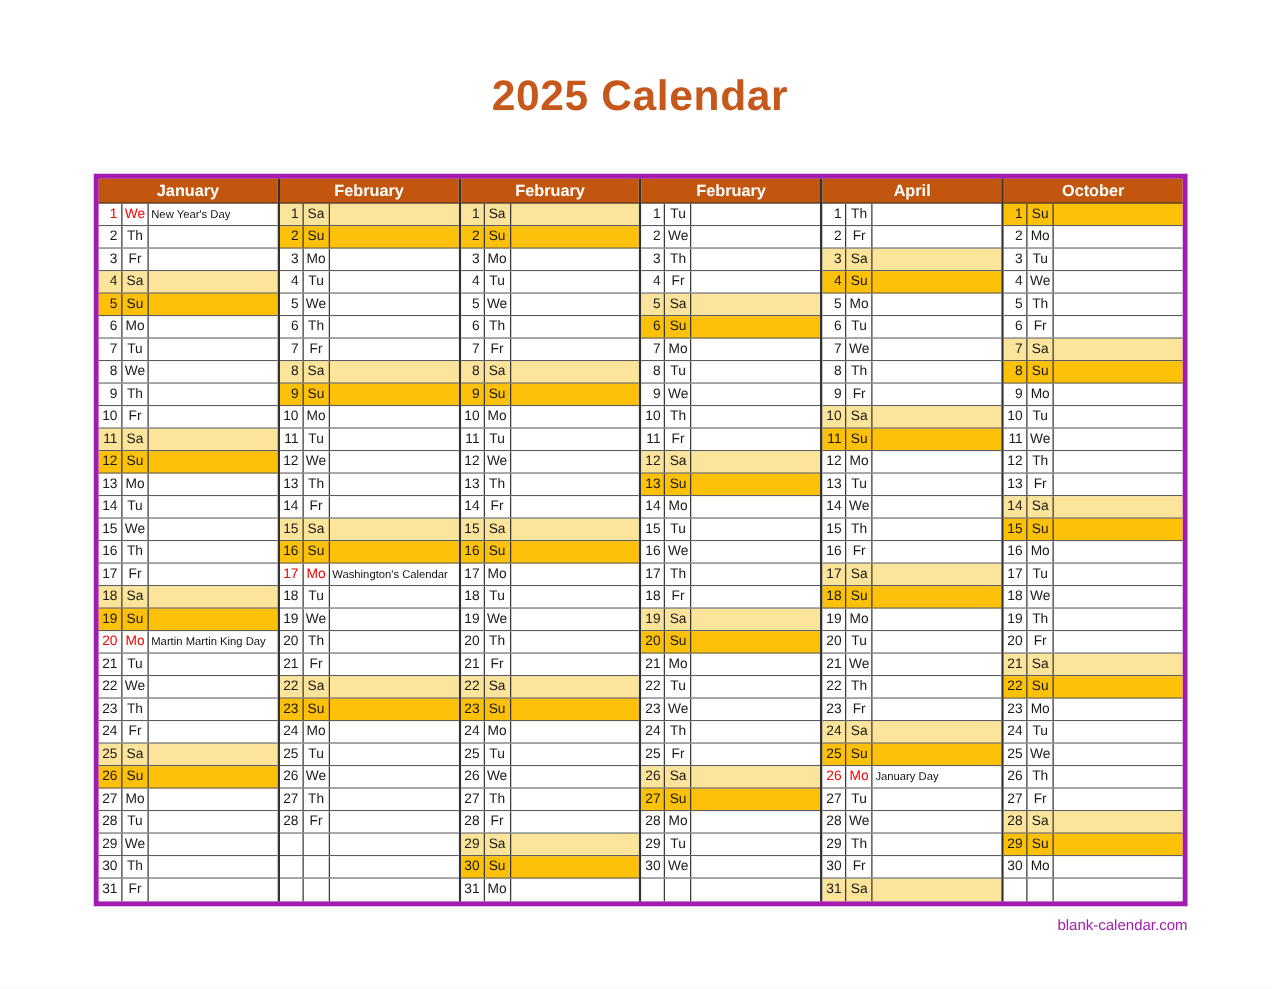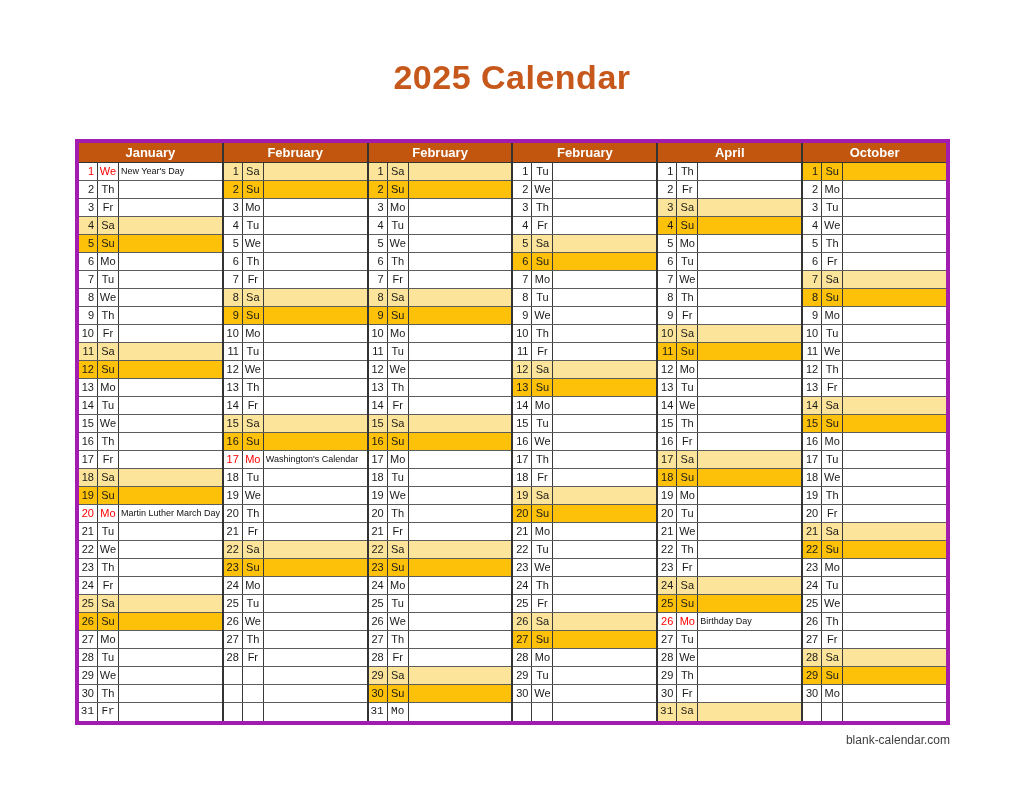--- a/index.html
+++ b/index.html
@@ -23,41 +23,41 @@
   .month-header{
     height:20px;line-height:20px;box-sizing:border-box;
     background:var(--header-bg,#C2560F);color:#ffffff;
     font-weight:700;font-size:13px;text-align:center;
     border-bottom:1px solid #333;
   }
   .day-row{
     display:flex;height:18px;box-sizing:border-box;
     border-bottom:1px solid #5c5c5c;background:#fff;
   }
-  .day-row:last-child{border-bottom:none;font-family:Liberation Mono, monospace;}
+  .day-row:last-child{border-bottom:none;}
   .day-row.sat{background:var(--saturday,#FCE59B);}
   .day-row.sun{background:var(--sunday,#FDC10A);}
   .cell{box-sizing:border-box;height:100%;}
   .num{
     width:19px;border-right:1px solid #3a3a3a;
     font-size:11px;line-height:17px;text-align:right;
     padding-right:3px;color:#1a1a1a;
   }
   .abbr{
     width:21px;border-right:1px solid #3a3a3a;
     font-size:11px;line-height:17px;text-align:center;color:#1a1a1a;
   }
   .holiday{
     flex:1;font-size:9px;line-height:17px;padding-left:2px;
     color:#111;white-space:nowrap;overflow:hidden;
   }
   .day-row.red .num,.day-row.red .abbr{color:var(--holiday-red,#FE0000);}
   .footer{
     position:absolute;top:733px;right:74px;
-    font-size:12px;color:#404040;
+    font-size:12px;color:#a21caf;
   }
 </style>
 </head>
 <body>
 
 <h1 class="title">2025 Calendar</h1>
 
 <div class="calendar" id="calendar">
     <div class="month">
       <div class="month-header">January</div>
@@ -152,21 +152,21 @@
         <div class="cell holiday"></div>
       </div>
       <div class="day-row sun">
         <div class="cell num">19</div>
         <div class="cell abbr">Su</div>
         <div class="cell holiday"></div>
       </div>
       <div class="day-row red">
         <div class="cell num">20</div>
         <div class="cell abbr">Mo</div>
-        <div class="cell holiday">Martin Luther March Day</div>
+        <div class="cell holiday">Martin Martin King Day</div>
       </div>
       <div class="day-row">
         <div class="cell num">21</div>
         <div class="cell abbr">Tu</div>
         <div class="cell holiday"></div>
       </div>
       <div class="day-row">
         <div class="cell num">22</div>
         <div class="cell abbr">We</div>
         <div class="cell holiday"></div>
@@ -814,21 +814,21 @@
         <div class="cell holiday"></div>
       </div>
       <div class="day-row sun">
         <div class="cell num">25</div>
         <div class="cell abbr">Su</div>
         <div class="cell holiday"></div>
       </div>
       <div class="day-row red">
         <div class="cell num">26</div>
         <div class="cell abbr">Mo</div>
-        <div class="cell holiday">Birthday Day</div>
+        <div class="cell holiday">January Day</div>
       </div>
       <div class="day-row">
         <div class="cell num">27</div>
         <div class="cell abbr">Tu</div>
         <div class="cell holiday"></div>
       </div>
       <div class="day-row">
         <div class="cell num">28</div>
         <div class="cell abbr">We</div>
         <div class="cell holiday"></div>

